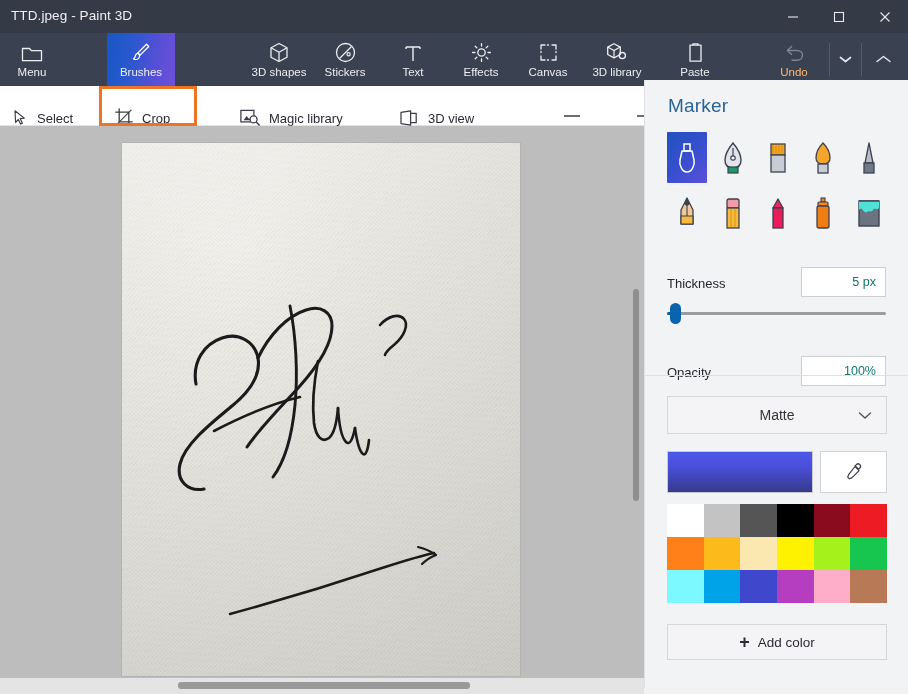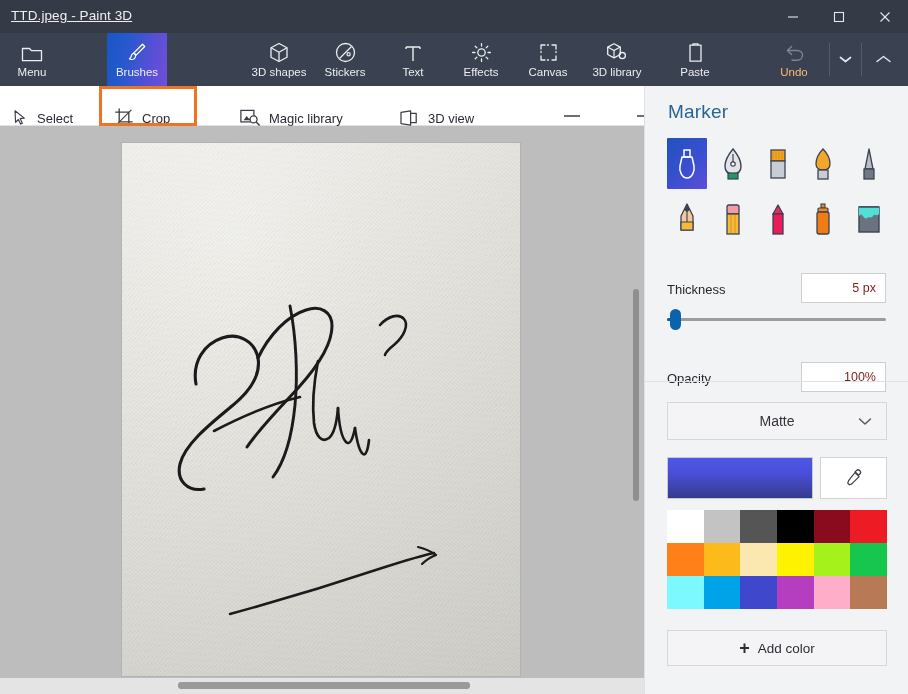--- a/index.html
+++ b/index.html
@@ -11,21 +11,21 @@
   }
   #app { position: relative; width: 908px; height: 694px; }
 
   
   .titlebar {
     position: absolute; left: 0; top: 0; width: 908px; height: 33px;
     background: #343a46; color: #ffffff;
   }
   .titlebar .title {
     position: absolute; left: 11px; top: 8px;
-    font-size: 13.5px; color: #f0f0f2; letter-spacing: .1px; white-space: nowrap; text-decoration: underline;
+    font-size: 13.5px; color: #f0f0f2; letter-spacing: .1px; white-space: nowrap;
   }
   .wbtn {
     position: absolute; top: 0; width: 46px; height: 33px;
     display: flex; align-items: center; justify-content: center;
     color: #e8e8ea;
   }
   .wbtn.min { right: 92px; }
   .wbtn.max { right: 46px; }
   .wbtn.close { right: 0; }
   .wbtn svg { display: block; }
@@ -106,21 +106,21 @@
     position: absolute; left: 0; top: 552px; width: 644px; height: 16px;
     background: #e4e4e4;
   }
   .hscroll {
     position: absolute; left: 178px; top: 555px; width: 292px; height: 7px;
     background: #9a9a9a; border-radius: 3px;
   }
 
   
   .panel {
-    position: absolute; left: 644px; top: 86px; width: 264px; height: 608px;
+    position: absolute; left: 644px; top: 80px; width: 264px; height: 608px;
     background: #f2f3f5; border-left: 1px solid #e0e1e4;
     overflow: hidden;
   }
   .ptitle {
     position: absolute; left: 23px; top: 15px;
     font-size: 19px; color: #2a6496; letter-spacing: .2px;
   }
   .brushgrid {
     position: absolute; left: 22px; top: 52px; width: 222px;
   }
@@ -130,21 +130,21 @@
     border-radius: 1px;
   }
   .bcell.sel { background: linear-gradient(135deg, #2052bd 0%, #3a4fd0 55%, #5b4fd8 100%); }
 
   .rowlabel {
     position: absolute; font-size: 13px; color: #26262e;
   }
   .numbox {
     position: absolute; background: #ffffff; border: 1px solid #cdced2;
     height: 30px; width: 85px; display: flex; align-items: center; justify-content: flex-end;
-    padding-right: 9px; font-size: 12.5px; color: #7f1d1d;
+    padding-right: 9px; font-size: 12.5px; color: #0f766e;
   }
   .slider-track {
     position: absolute; left: 22px; top: 321px; width: 219px; height: 3px;
     background: #9b9ba0; border-radius: 2px;
   }
   .slider-fill {
     position: absolute; left: 22px; top: 321px; width: 9px; height: 3px;
     background: #0b5fa5; border-radius: 2px;
   }
   .slider-thumb {
@@ -220,21 +220,21 @@
 
     <div class="rb" style="left:7px;width:50px">
       <span class="ic">
         <svg width="22" height="18" viewBox="0 0 22 18">
           <path d="M1.5 3.5h7l2 2.2h10v10H1.5z" fill="none" stroke="#eceef1" stroke-width="1.3" stroke-linejoin="round"></path>
         </svg>
       </span>
       <span class="lb">Menu</span>
     </div>
 
-    <div class="rb sel" style="left:107px;width:60px">
+    <div class="rb sel" style="left:107px;width:68px">
       <span class="ic">
         <svg width="22" height="22" viewBox="0 0 22 22">
           <path d="M16.5 3.3l2.2 2.2-8.6 8.6-2.2-2.2z" fill="none" stroke="#fff" stroke-width="1.3" stroke-linejoin="round"></path>
           <path d="M7.6 12.2c-1.6.6-2.3 2.2-2.6 3.6-.2.9-.8 1.4-1.6 1.9 1.6 1.1 4.2 1 5.4-.5.9-1.1 1-2.6.6-3.6z" fill="none" stroke="#fff" stroke-width="1.3" stroke-linejoin="round"></path>
         </svg>
       </span>
       <span class="lb">Brushes</span>
     </div>
 
 

